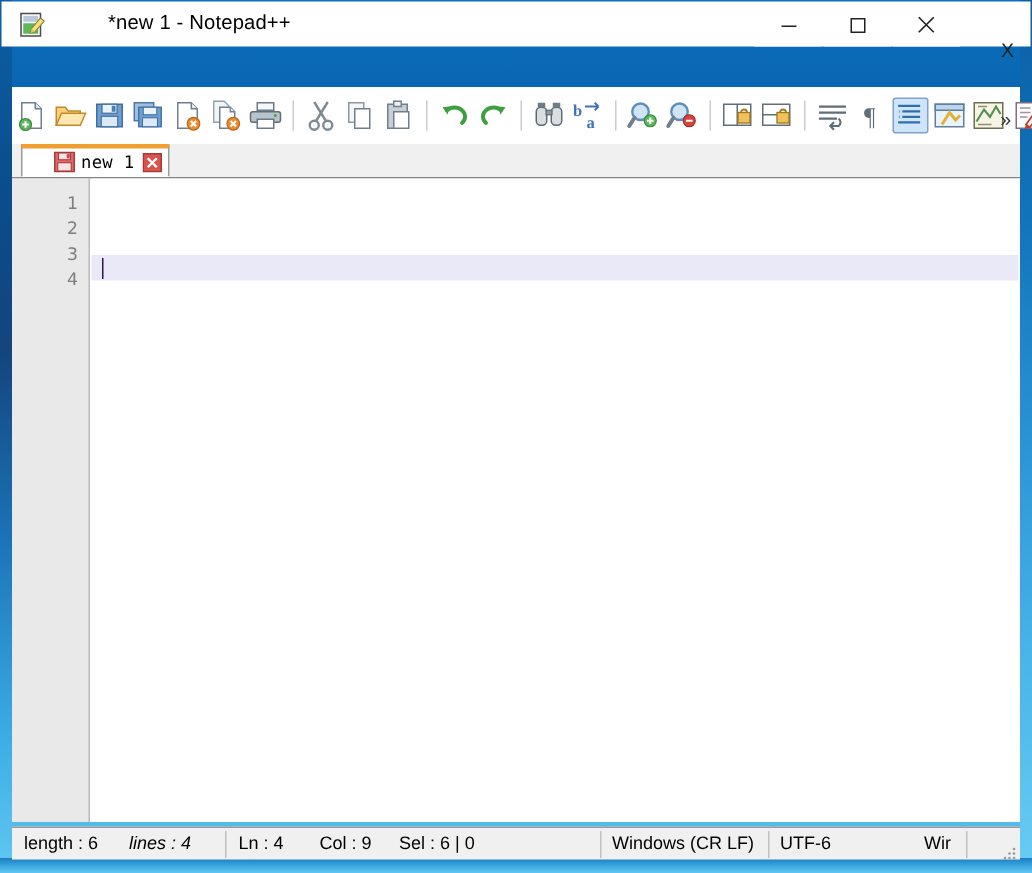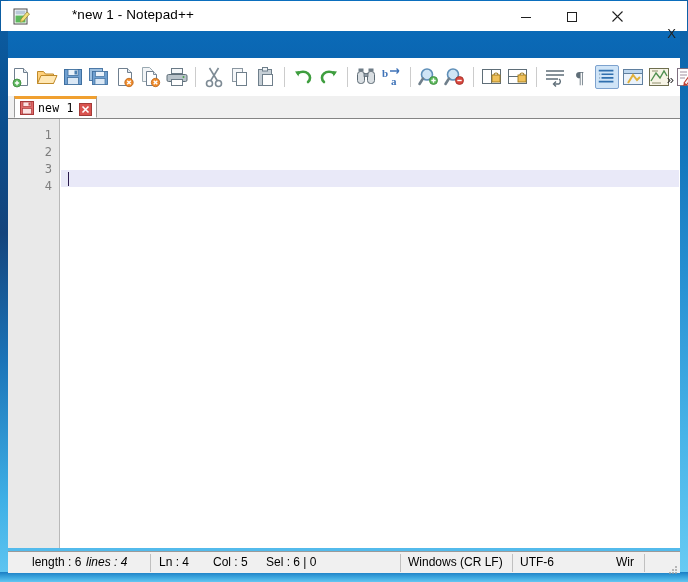--- a/index.html
+++ b/index.html
@@ -111,21 +111,21 @@
     background: #f0f0f0;
     border-bottom: 1px solid #a0a0a0;
   }
   #tab-new1 {
     position: absolute; left: 6px; top: 0px; height: 22px;
     background: #ffffff;
     border: 1px solid #9b9b9b;
     border-top: 3px solid #f0a030;
     border-bottom: 1px solid #ffffff;
     box-sizing: border-box;
-    padding: 0 4px 0 5px;
+    padding: 0 4px 0 21px;
     display: flex; align-items: center;
     min-width: 78px;
   }
   #tab-save-icon { width: 14px; height: 14px; margin-right: 4px; }
   #tab-label {
     font-family: "DejaVu Sans Mono", monospace;
     font-size: 11.5px; color: #000; margin-right: 5px; letter-spacing:0.2px;
   }
   #tab-close-icon { width: 13px; height: 13px; }
 
@@ -474,25 +474,25 @@
     </div>
     <div id="text-area">
       <div id="current-line-hl" style="top:51px;">
         <span id="caret"></span>
       </div>
     </div>
     <div id="vscroll-track"></div>
   </div>
 
   <div id="statusbar">
-    <span class="sb-cell" style="left:24px;">length : 6</span>
+    <span class="sb-cell" style="left:8px;">length : 6</span>
     <span class="sb-cell" style="left:78px;font-style:italic;">lines : 4</span>
     <span class="sb-div" style="left:142px;"></span>
     <span class="sb-cell" style="left:151px;text-align:center;">Ln : 4</span>
-    <span class="sb-cell" style="left:205px;">Col : 5</span>
+    <span class="sb-cell" style="left:205px;">Col : 9</span>
     <span class="sb-cell" style="left:258px;">Sel : 6 | 0</span>
     <span class="sb-div" style="left:392px;"></span>
     <span class="sb-cell" style="left:400px;">Windows (CR LF)</span>
     <span class="sb-div" style="left:504px;"></span>
     <span class="sb-cell" style="left:512px;">UTF-6</span>
     <span class="sb-div" style="left:636px;"></span>
     <span class="sb-cell" style="left:608px;">Wir</span>
     <span id="sb-grip">
       <svg width="11" height="11" viewBox="0 0 11 11">
         <circle cx="9" cy="3" r="0.9" fill="#9a9a9a"></circle>

